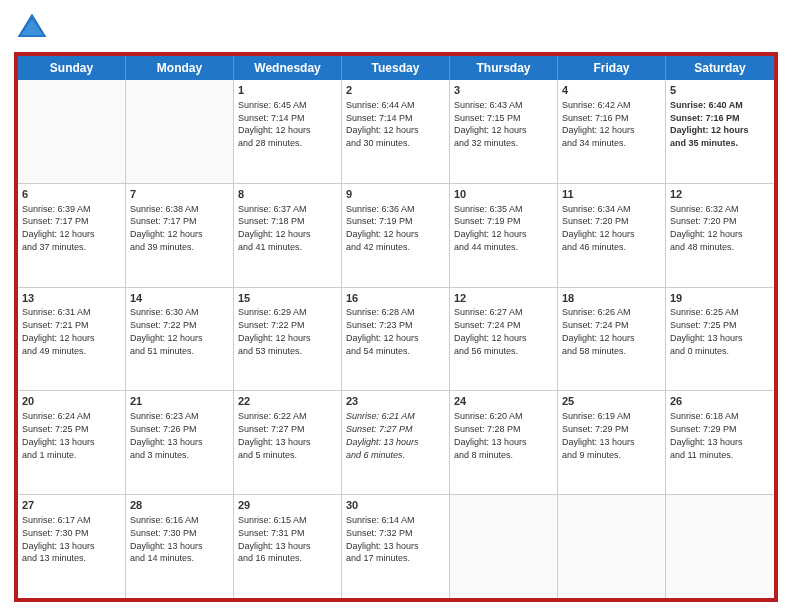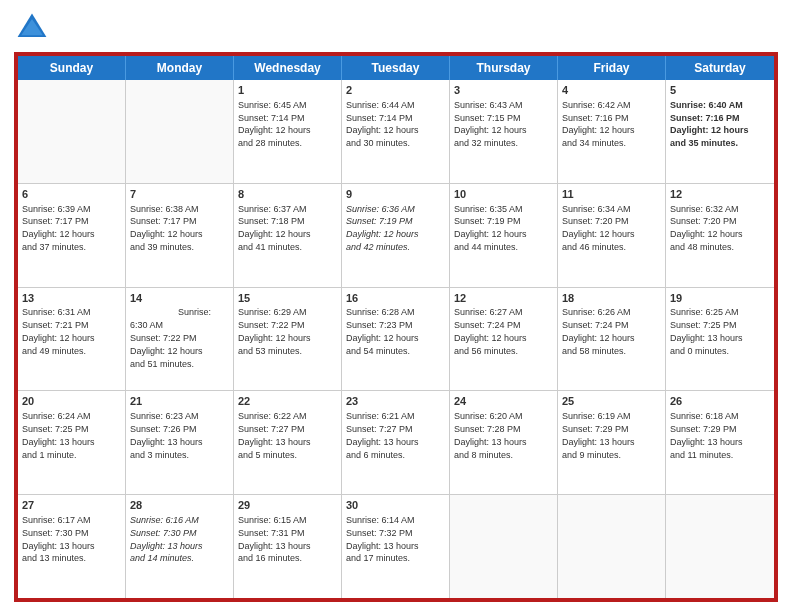--- a/index.html
+++ b/index.html
@@ -178,21 +178,21 @@
 Daylight: 12 hours
 and 37 minutes.</span></div>
           <div class="cal-cell"><span class="day-num">7</span><span class="cell-text" style="white-space: pre-line;">Sunrise: 6:38 AM
 Sunset: 7:17 PM
 Daylight: 12 hours
 and 39 minutes.</span></div>
           <div class="cal-cell"><span class="day-num">8</span><span class="cell-text" style="white-space: pre-line;">Sunrise: 6:37 AM
 Sunset: 7:18 PM
 Daylight: 12 hours
 and 41 minutes.</span></div>
-          <div class="cal-cell"><span class="day-num">9</span><span class="cell-text" style="white-space: pre-line; font-style: italic;">Sunrise: 6:36 AM
+          <div class="cal-cell"><span class="day-num">9</span><span class="cell-text" style="white-space: pre-line;">Sunrise: 6:36 AM
 Sunset: 7:19 PM
 Daylight: 12 hours
 and 42 minutes.</span></div>
           <div class="cal-cell"><span class="day-num">10</span><span class="cell-text" style="white-space: pre-line;">Sunrise: 6:35 AM
 Sunset: 7:19 PM
 Daylight: 12 hours
 and 44 minutes.</span></div>
           <div class="cal-cell"><span class="day-num">11</span><span class="cell-text" style="white-space: pre-line;">Sunrise: 6:34 AM
 Sunset: 7:20 PM
 Daylight: 12 hours
@@ -200,21 +200,21 @@
           <div class="cal-cell"><span class="day-num">12</span><span class="cell-text" style="white-space: pre-line;">Sunrise: 6:32 AM
 Sunset: 7:20 PM
 Daylight: 12 hours
 and 48 minutes.</span></div>
         </div>
         <div class="cal-row">
           <div class="cal-cell"><span class="day-num">13</span><span class="cell-text" style="white-space: pre-line;">Sunrise: 6:31 AM
 Sunset: 7:21 PM
 Daylight: 12 hours
 and 49 minutes.</span></div>
-          <div class="cal-cell"><span class="day-num">14</span><span class="cell-text" style="white-space: pre-line; margin-left: 48px;">Sunrise: 6:30 AM
+          <div class="cal-cell"><span class="day-num">14</span><span class="cell-text" style="white-space: pre-line;">Sunrise: 6:30 AM
 Sunset: 7:22 PM
 Daylight: 12 hours
 and 51 minutes.</span></div>
           <div class="cal-cell"><span class="day-num">15</span><span class="cell-text" style="white-space: pre-line;">Sunrise: 6:29 AM
 Sunset: 7:22 PM
 Daylight: 12 hours
 and 53 minutes.</span></div>
           <div class="cal-cell"><span class="day-num">16</span><span class="cell-text" style="white-space: pre-line; margin-top: 8px;">Sunrise: 6:28 AM
 Sunset: 7:23 PM
 Daylight: 12 hours
@@ -238,21 +238,21 @@
 Daylight: 13 hours
 and 1 minute.</span></div>
           <div class="cal-cell"><span class="day-num">21</span><span class="cell-text" style="white-space: pre-line;">Sunrise: 6:23 AM
 Sunset: 7:26 PM
 Daylight: 13 hours
 and 3 minutes.</span></div>
           <div class="cal-cell"><span class="day-num">22</span><span class="cell-text" style="white-space: pre-line;">Sunrise: 6:22 AM
 Sunset: 7:27 PM
 Daylight: 13 hours
 and 5 minutes.</span></div>
-          <div class="cal-cell"><span class="day-num">23</span><span class="cell-text" style="white-space: pre-line;">Sunrise: 6:21 AM
+          <div class="cal-cell"><span class="day-num">23</span><span class="cell-text" style="white-space: pre-line; font-style: italic;">Sunrise: 6:21 AM
 Sunset: 7:27 PM
 Daylight: 13 hours
 and 6 minutes.</span></div>
           <div class="cal-cell"><span class="day-num">24</span><span class="cell-text" style="white-space: pre-line;">Sunrise: 6:20 AM
 Sunset: 7:28 PM
 Daylight: 13 hours
 and 8 minutes.</span></div>
           <div class="cal-cell"><span class="day-num">25</span><span class="cell-text" style="white-space: pre-line;">Sunrise: 6:19 AM
 Sunset: 7:29 PM
 Daylight: 13 hours
@@ -260,21 +260,21 @@
           <div class="cal-cell"><span class="day-num">26</span><span class="cell-text" style="white-space: pre-line;">Sunrise: 6:18 AM
 Sunset: 7:29 PM
 Daylight: 13 hours
 and 11 minutes.</span></div>
         </div>
         <div class="cal-row">
           <div class="cal-cell"><span class="day-num">27</span><span class="cell-text" style="white-space: pre-line;">Sunrise: 6:17 AM
 Sunset: 7:30 PM
 Daylight: 13 hours
 and 13 minutes.</span></div>
-          <div class="cal-cell"><span class="day-num">28</span><span class="cell-text" style="white-space: pre-line; font-style: italic;">Sunrise: 6:16 AM
+          <div class="cal-cell"><span class="day-num">28</span><span class="cell-text" style="white-space: pre-line;">Sunrise: 6:16 AM
 Sunset: 7:30 PM
 Daylight: 13 hours
 and 14 minutes.</span></div>
           <div class="cal-cell"><span class="day-num">29</span><span class="cell-text" style="white-space: pre-line;">Sunrise: 6:15 AM
 Sunset: 7:31 PM
 Daylight: 13 hours
 and 16 minutes.</span></div>
           <div class="cal-cell"><span class="day-num">30</span><span class="cell-text" style="white-space: pre-line;">Sunrise: 6:14 AM
 Sunset: 7:32 PM
 Daylight: 13 hours

